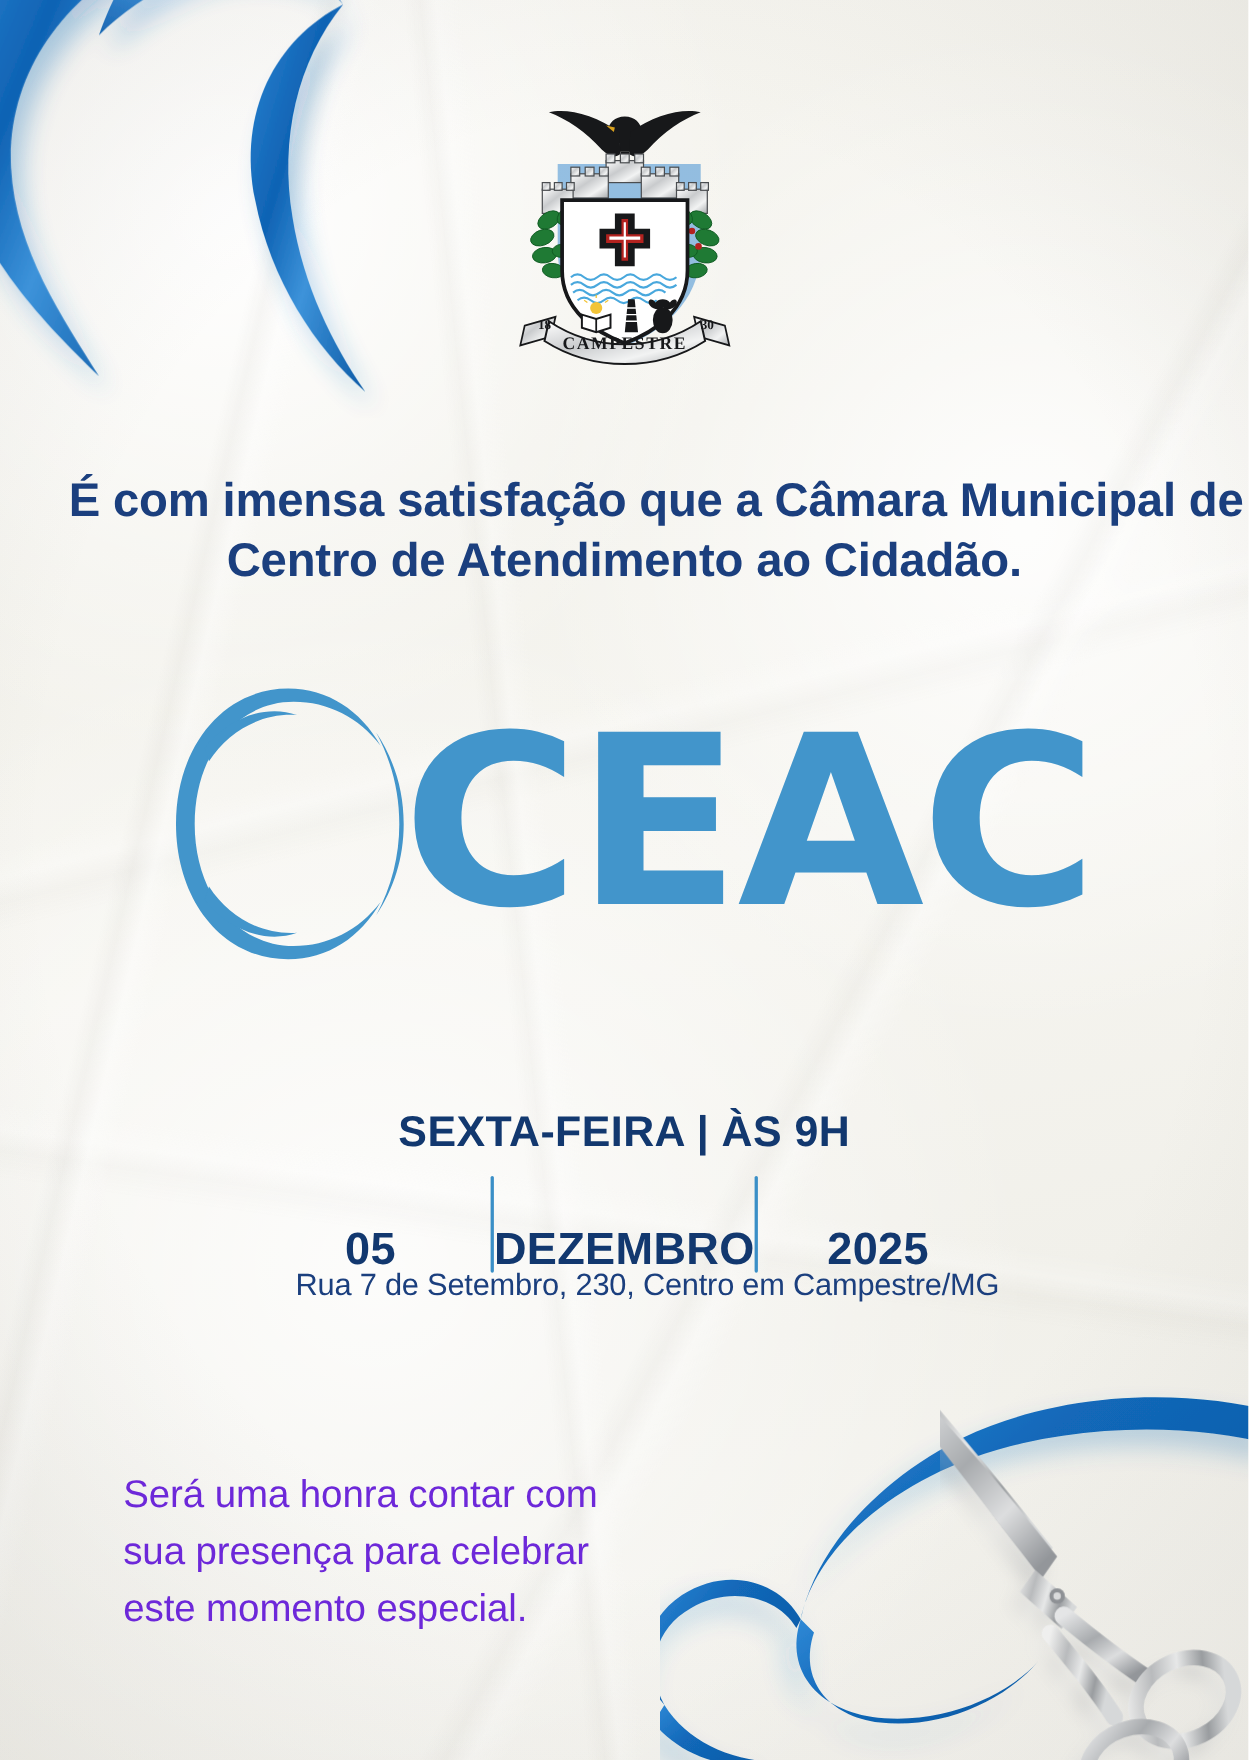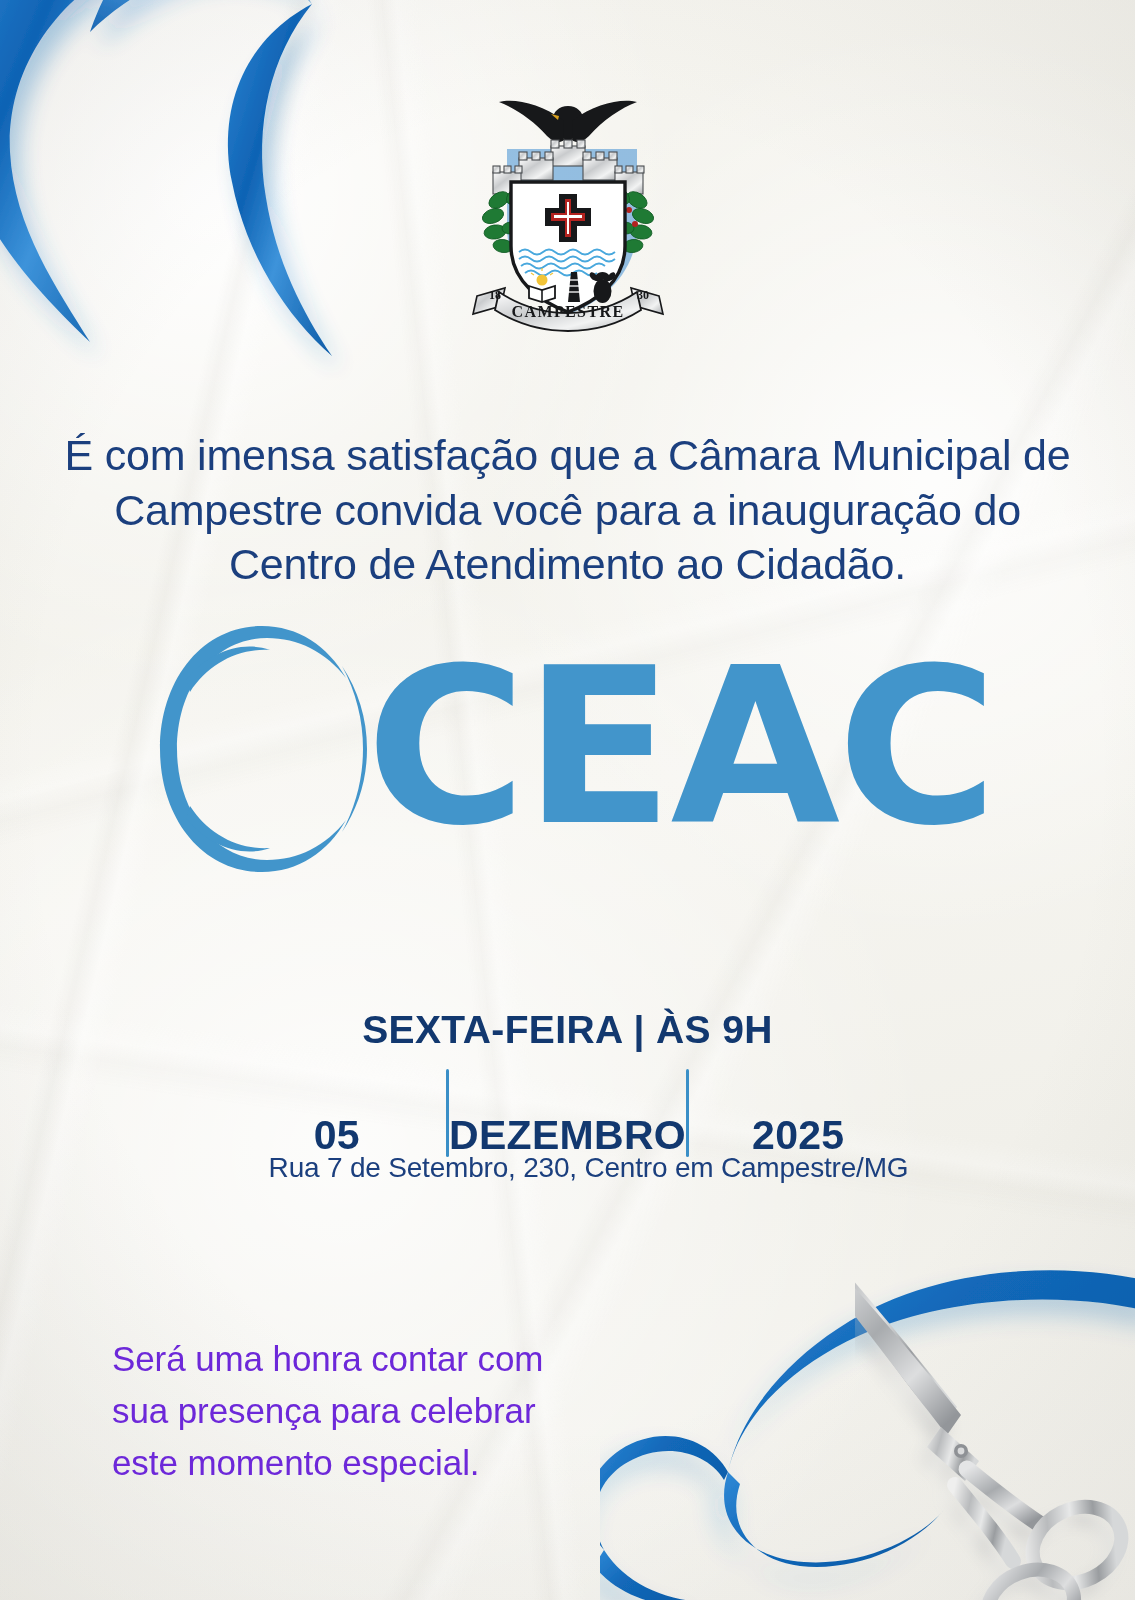--- a/index.html
+++ b/index.html
@@ -63,21 +63,21 @@
   .headline {
     position: absolute;
     left: 50%;
     top: 428px;
     transform: translateX(-50%);
     width: 1010px;
     text-align: center;
     color: #1b3f7e;
     font-size: 43px;
     line-height: 1.27;
-    font-weight: 400;
+    font-weight: 700;
     letter-spacing: -0.2px;
   }
   .headline div { white-space: nowrap; }
 
   
   .logo {
     position: absolute;
     left: 50%;
     top: 616px;
     transform: translateX(-50%);
@@ -392,21 +392,20 @@
       <path d="M196 200 L168 192 L172 210 L200 218 Z" fill="url(#silv)" stroke="#17181a" stroke-width="1.6"></path>
       <path d="M36 196 C 78 224, 132 224, 174 196 L 178 214 C 134 242, 76 242, 32 214 Z" fill="url(#silv)" stroke="#17181a" stroke-width="1.8"></path>
       <text x="105" y="221" text-anchor="middle" font-family="'Liberation Serif', serif" font-size="16" font-weight="700" fill="#17181a" letter-spacing="1.4">CAMPESTRE</text>
       <text x="32" y="203" text-anchor="middle" font-family="'Liberation Serif', serif" font-size="12" font-weight="700" fill="#17181a">18</text>
       <text x="180" y="203" text-anchor="middle" font-family="'Liberation Serif', serif" font-size="12" font-weight="700" fill="#17181a">30</text>
     </g>
   </svg>
 
   <div class="headline">
     <div>É com imensa satisfação que a Câmara Municipal de</div>
-    <div>Campestre convida você para a inauguração do</div>
     <div>Centro de Atendimento ao Cidadão.</div>
   </div>
 
   <div class="logo">
     <svg class="logo-mark" viewBox="0 0 232 262">
       <path d="M116 8
                C 56 8, 14 62, 14 131
                C 14 200, 56 254, 116 254
                C 152 254, 182 234, 200 202
                C 180 228, 152 242, 121 242

